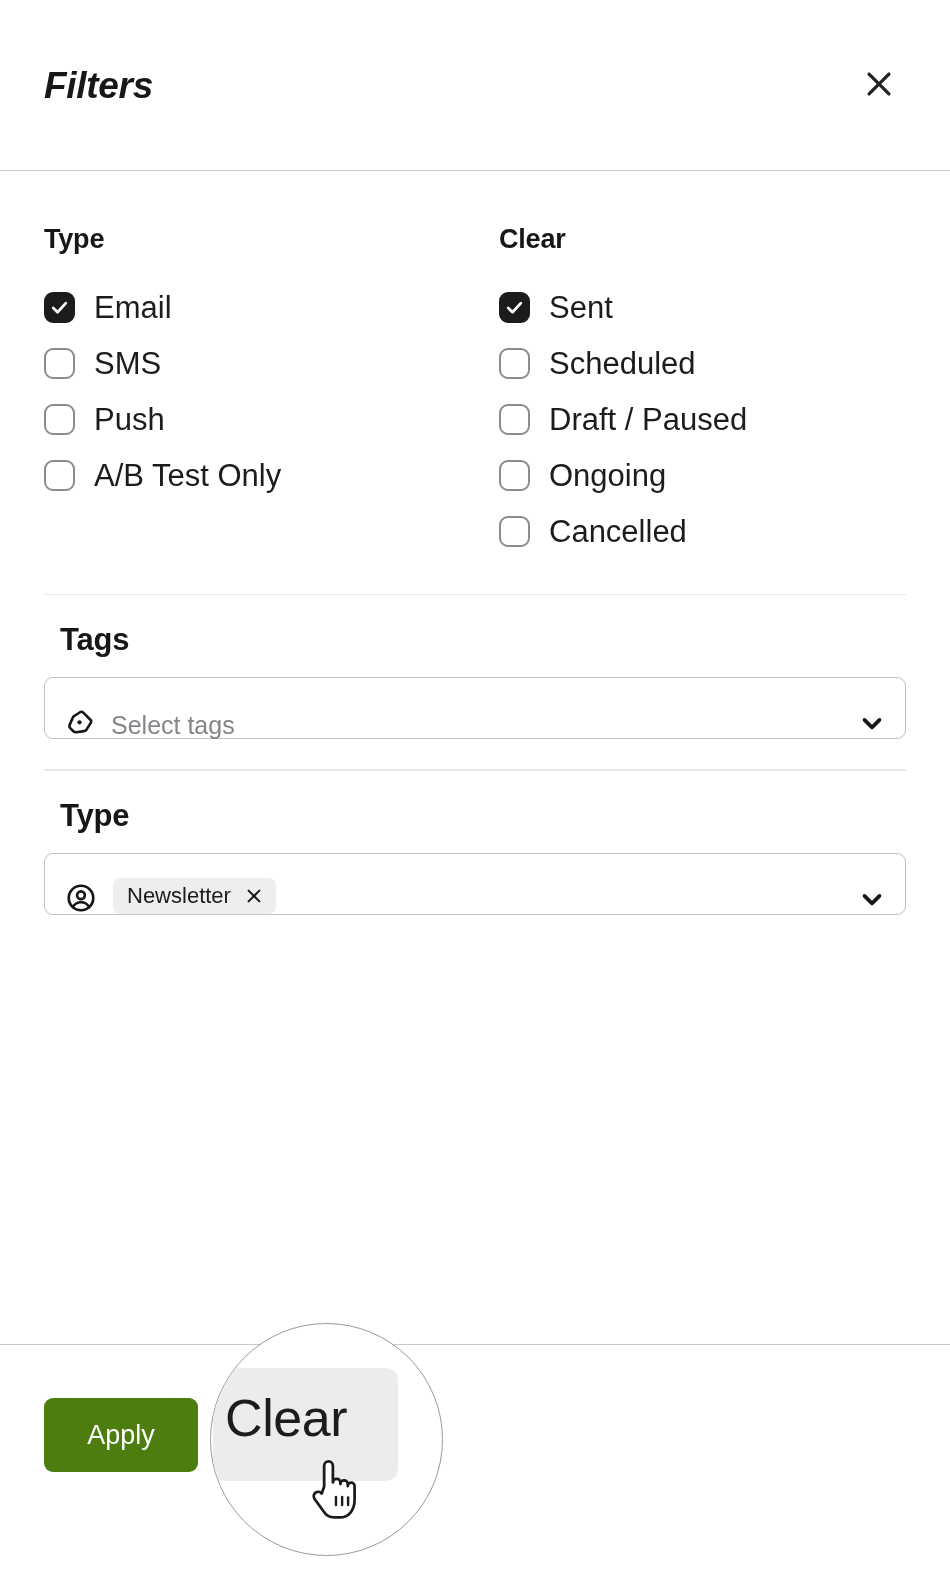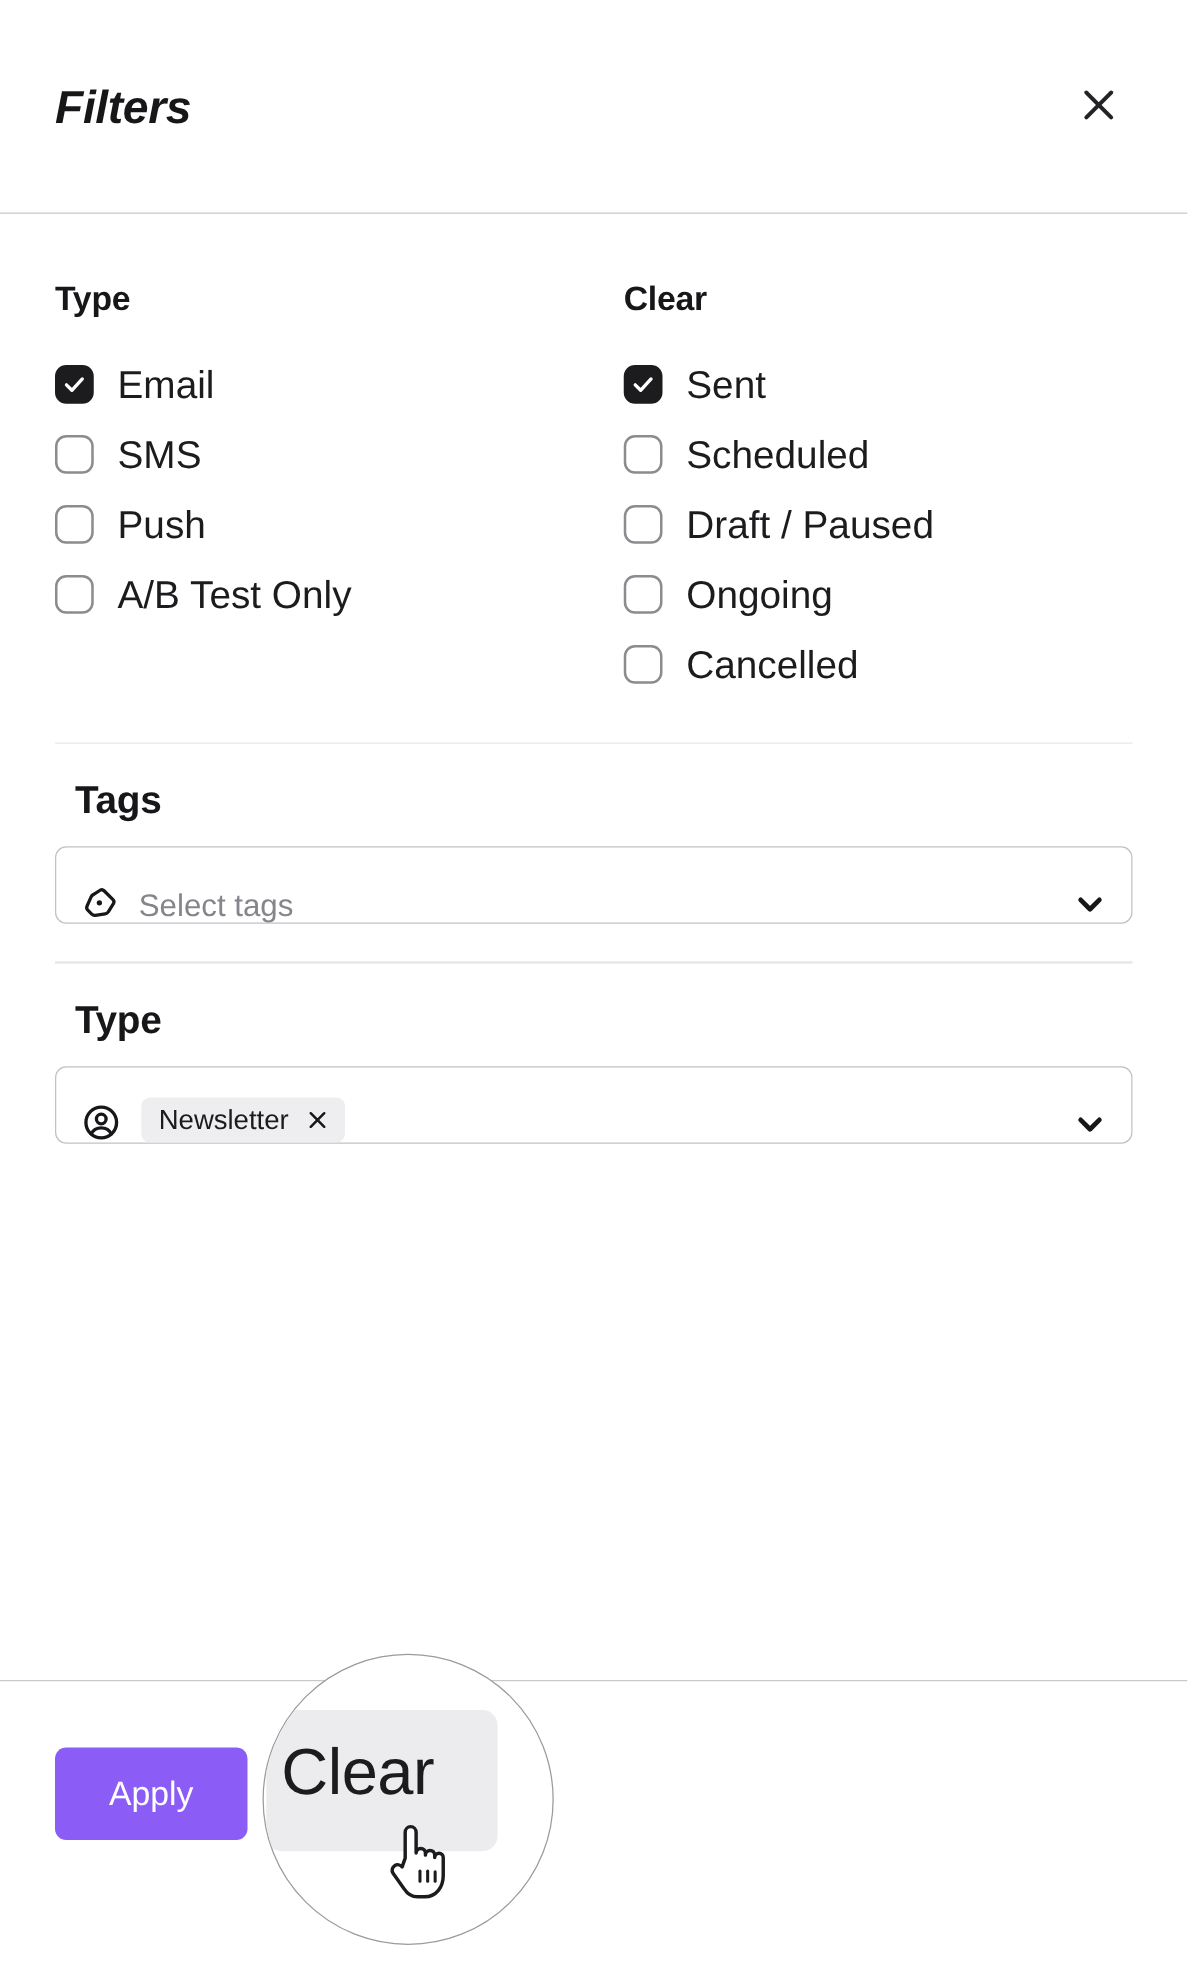--- a/index.html
+++ b/index.html
@@ -199,21 +199,21 @@
     gap: 18px;
   }
   .btn {
     border: none;
     font-family: inherit;
     cursor: pointer;
     border-radius: 9px;
     line-height: 1;
   }
   .btn-primary {
-    background: #8b5cf6;
+    background: #4d7c0f;
     color: #ffffff;
     font-size: 27px;
     padding: 0 30px;
     height: 74px;
     min-width: 154px;
   }
   .btn-secondary {
     background: transparent;
     color: #1c1c1e;
     font-size: 27px;

